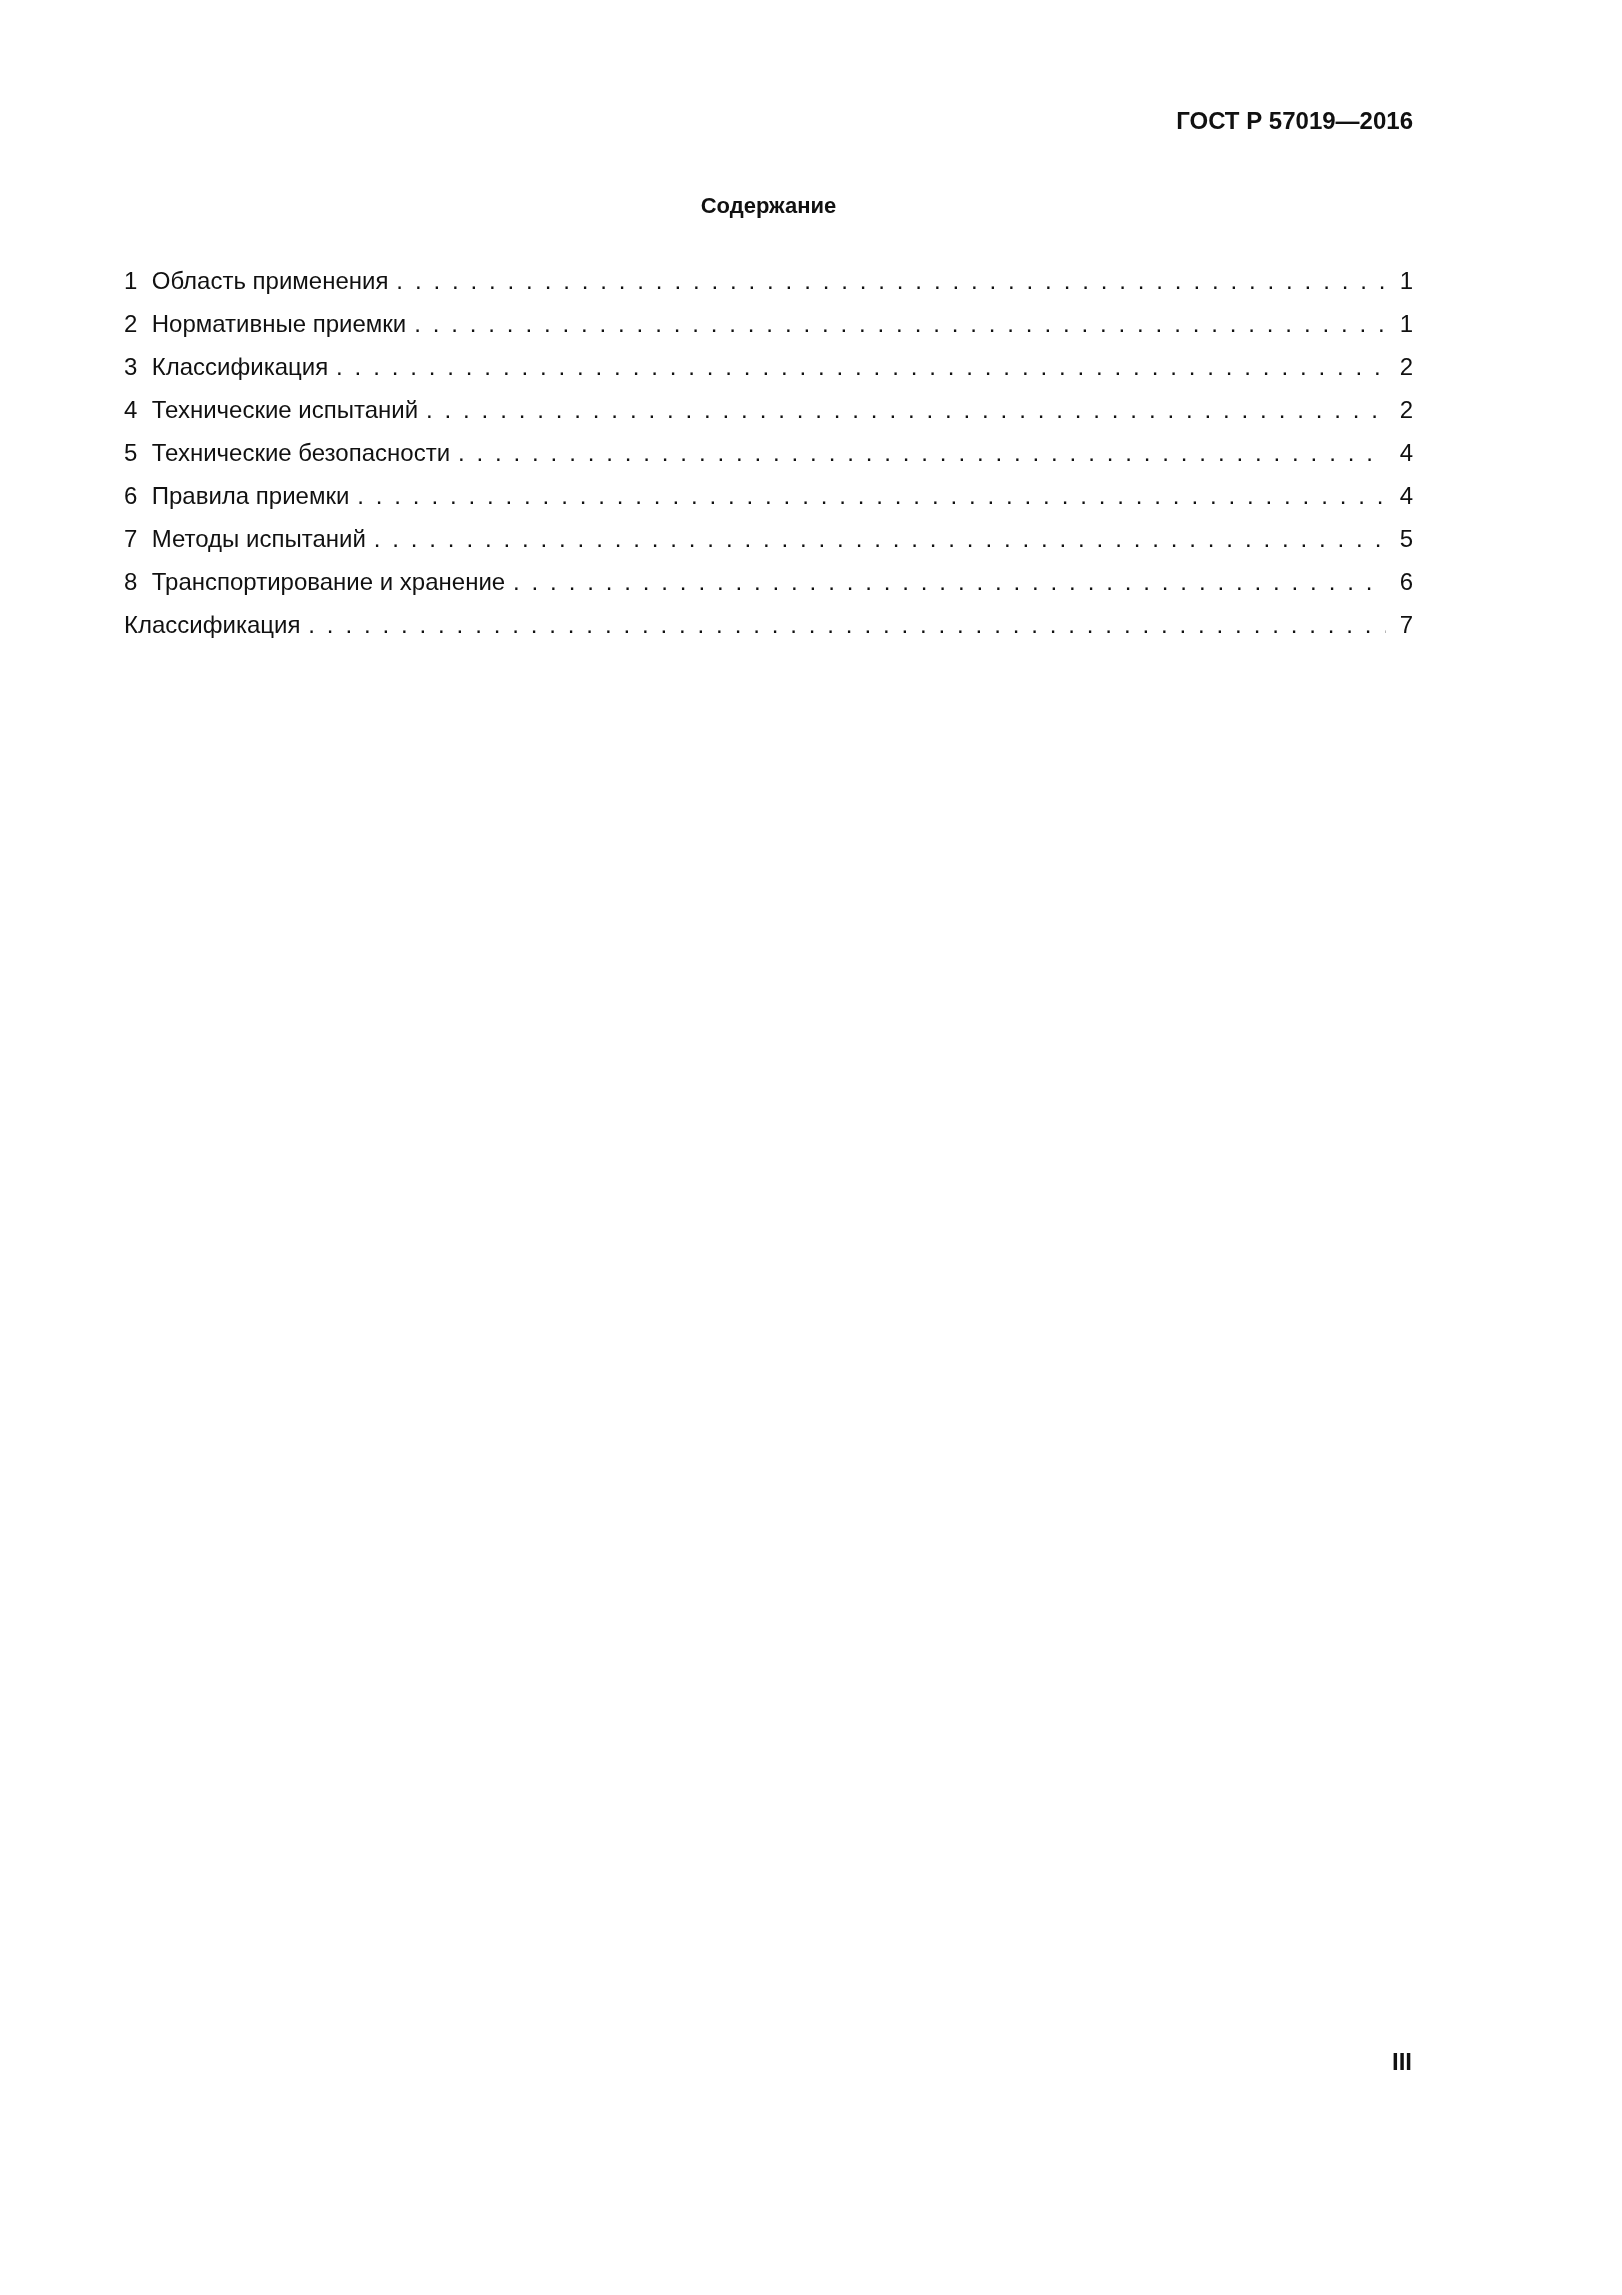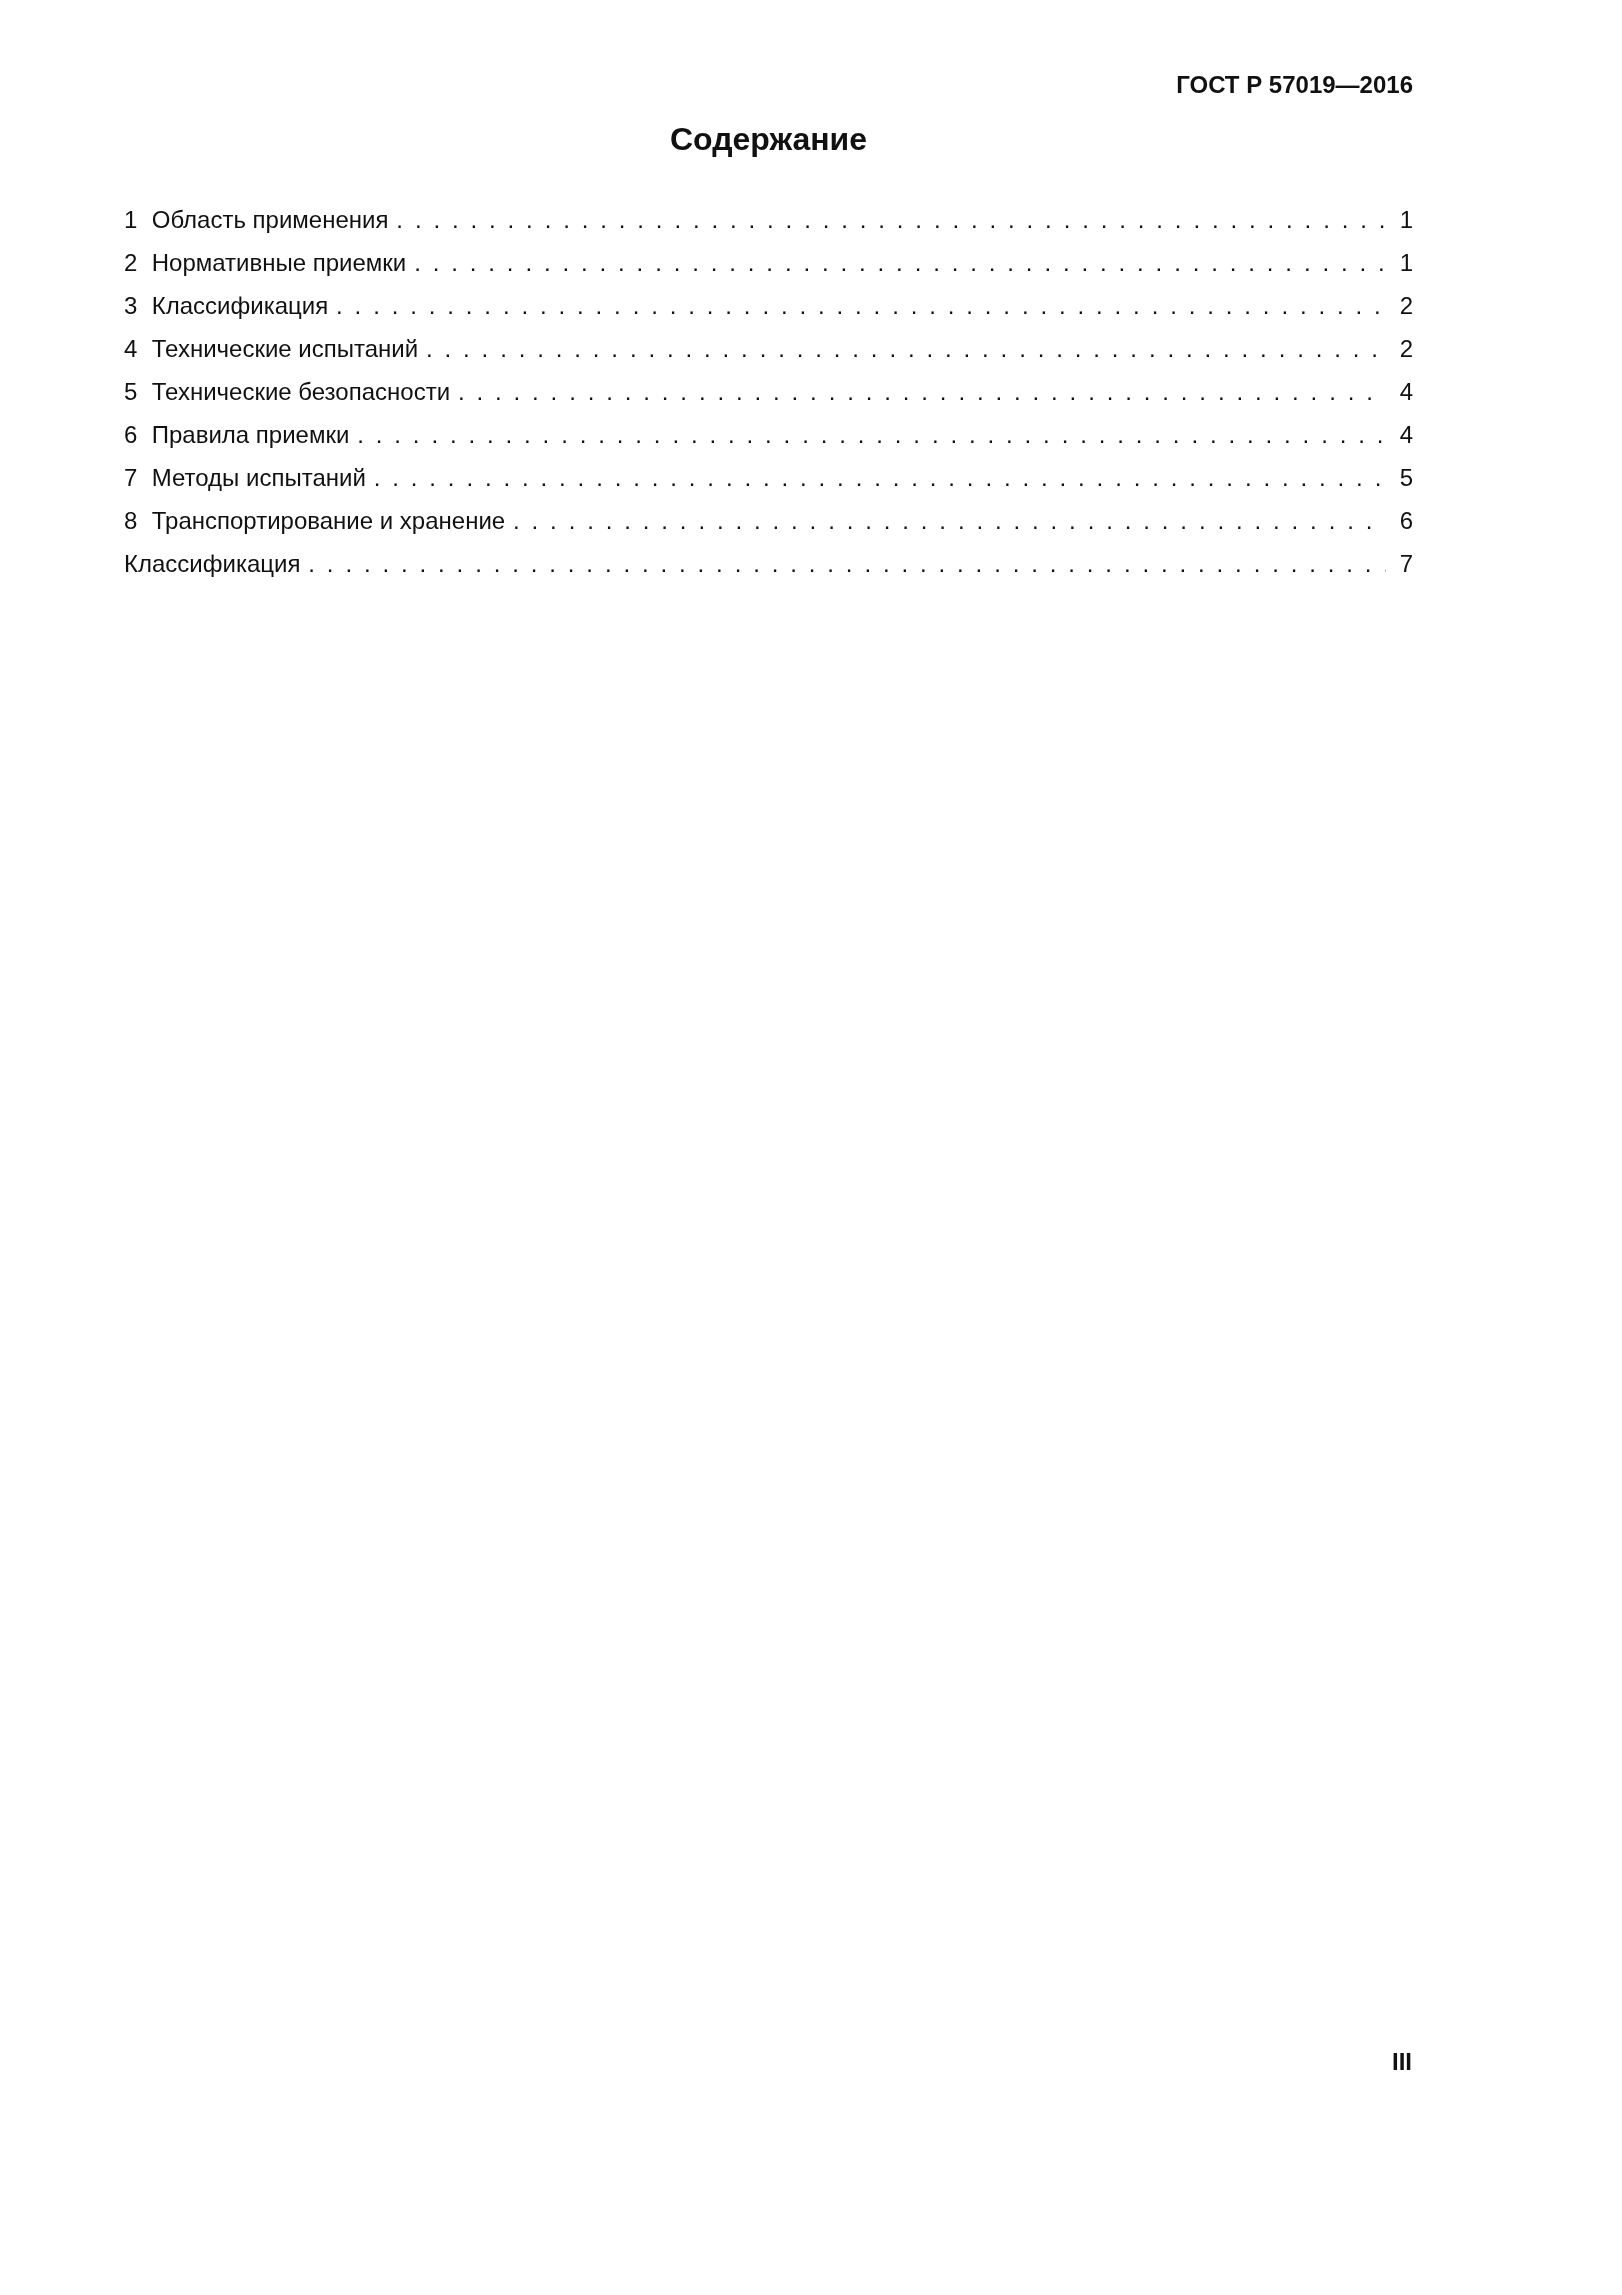--- a/index.html
+++ b/index.html
@@ -15,31 +15,31 @@
     position: relative;
     overflow: hidden;
   }
   .content {
     position: absolute;
     left: 124px;
     top: 0;
     width: 1289px;
   }
   .doc-header {
-    margin-top: 72px;
+    margin-top: 108px;
     text-align: right;
     font-weight: bold;
     font-size: 24px;
     line-height: 1.1;
   }
   .doc-title {
-    margin-top: 24px;
+    margin-top: 60px;
     text-align: center;
     font-weight: bold;
-    font-size: 32px;
+    font-size: 22px;
     line-height: 1.1;
   }
   .toc {
     margin-top: 48px;
     font-size: 24px;
   }
   .toc-row {
     display: flex;
     align-items: baseline;
     height: 43px;

